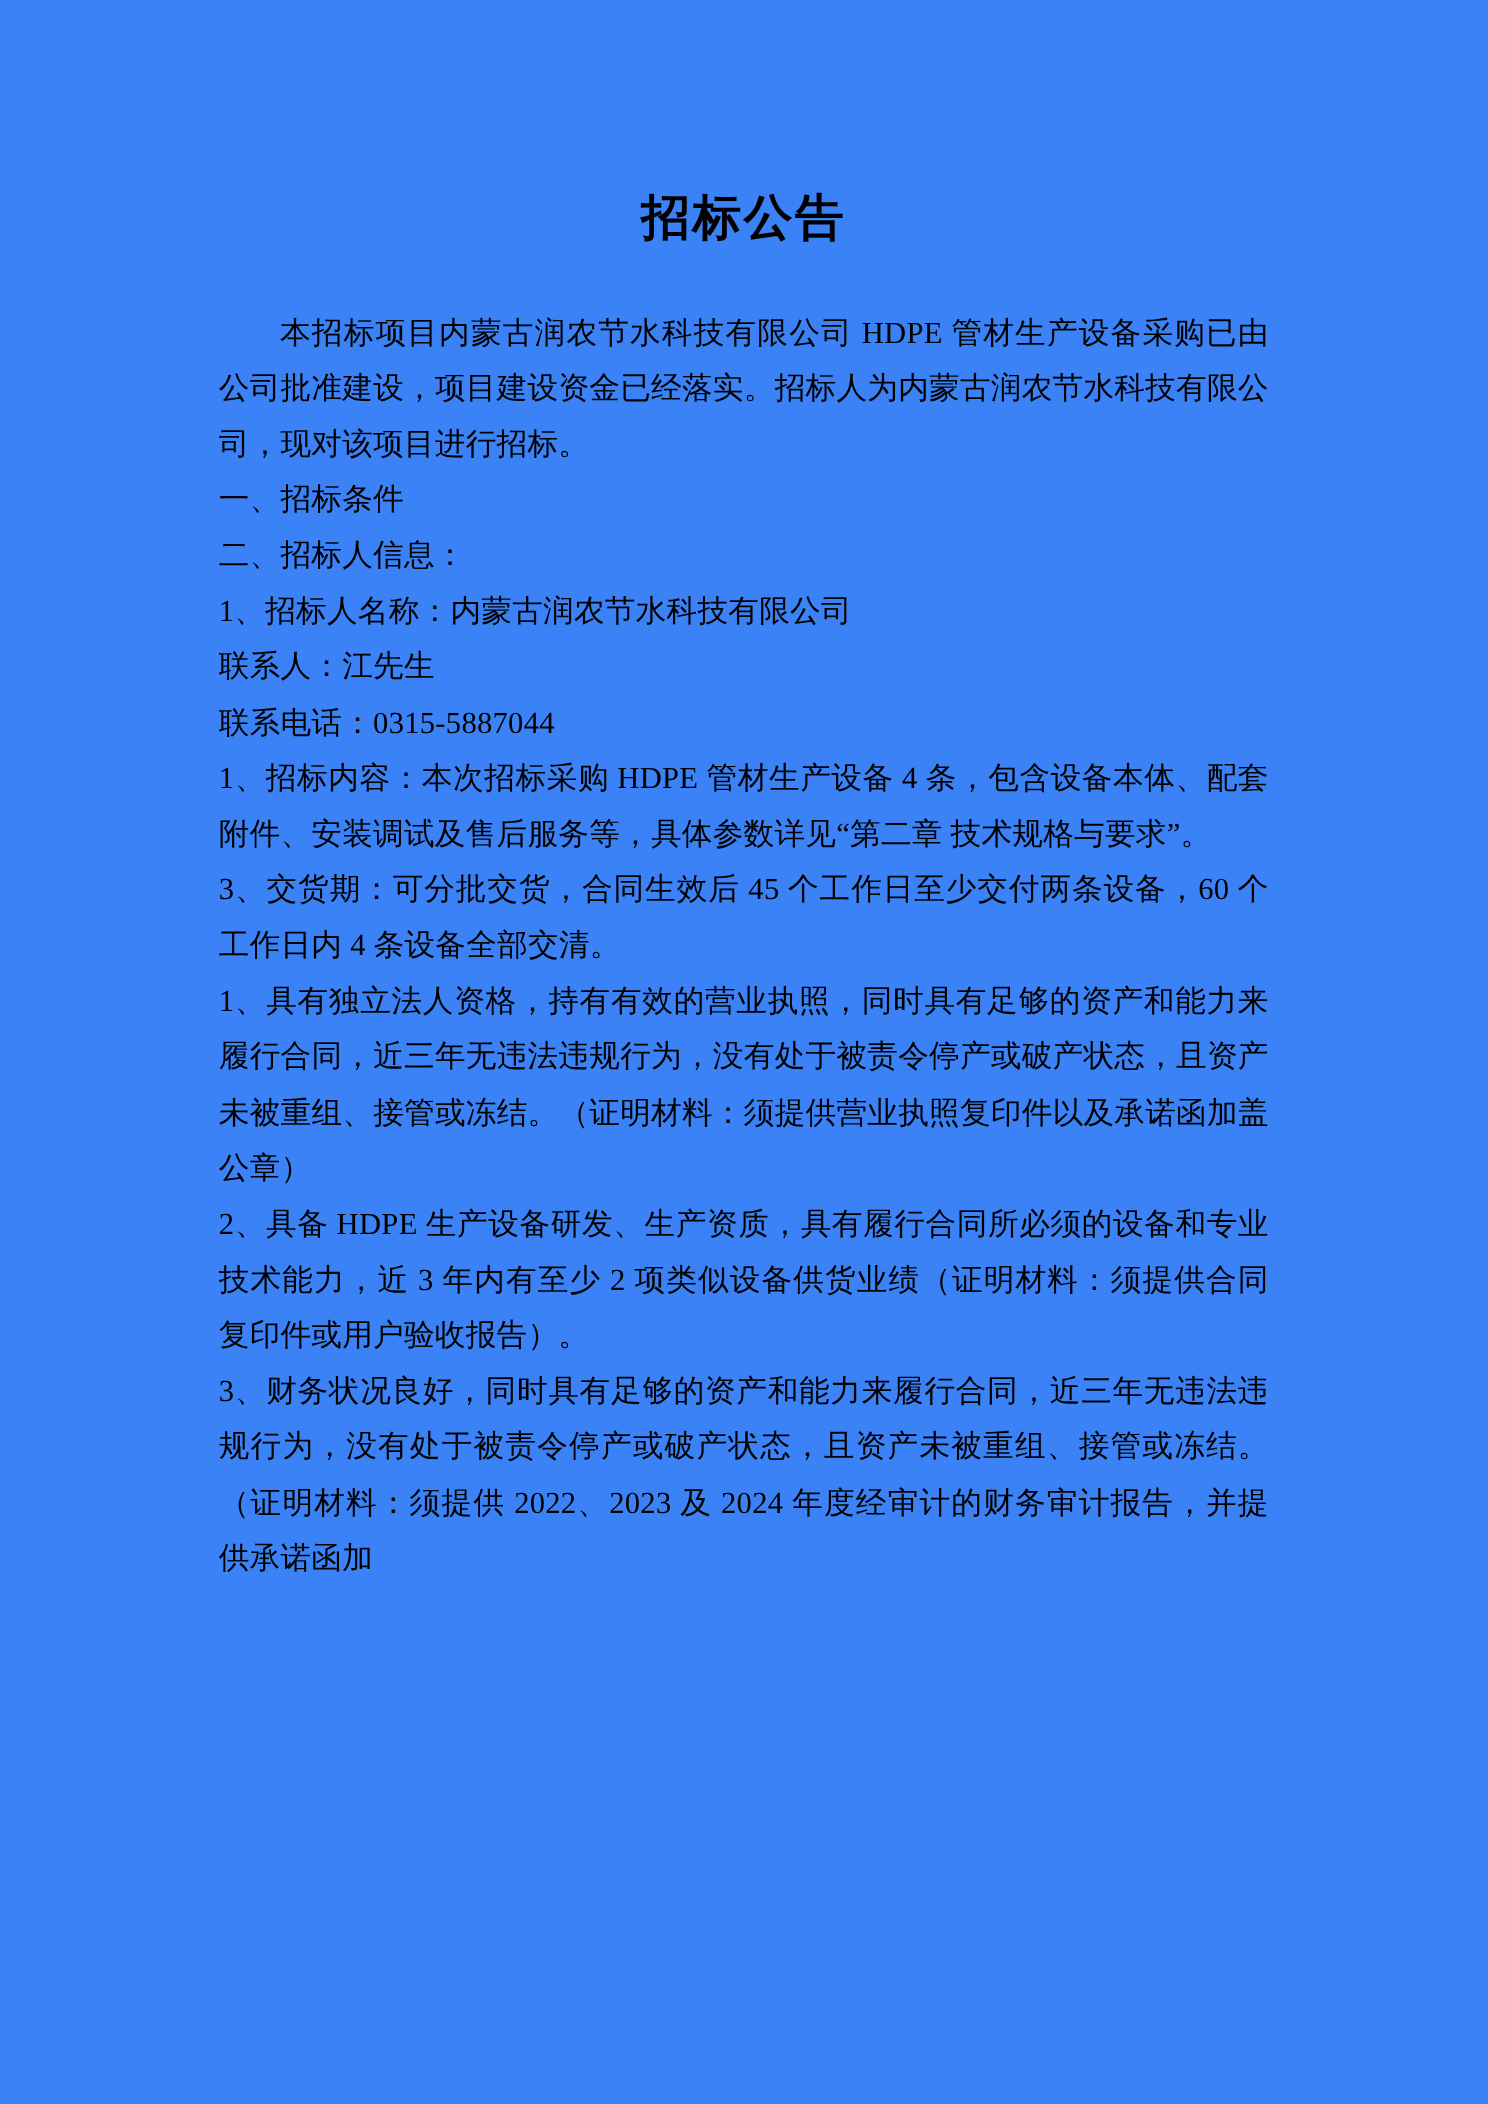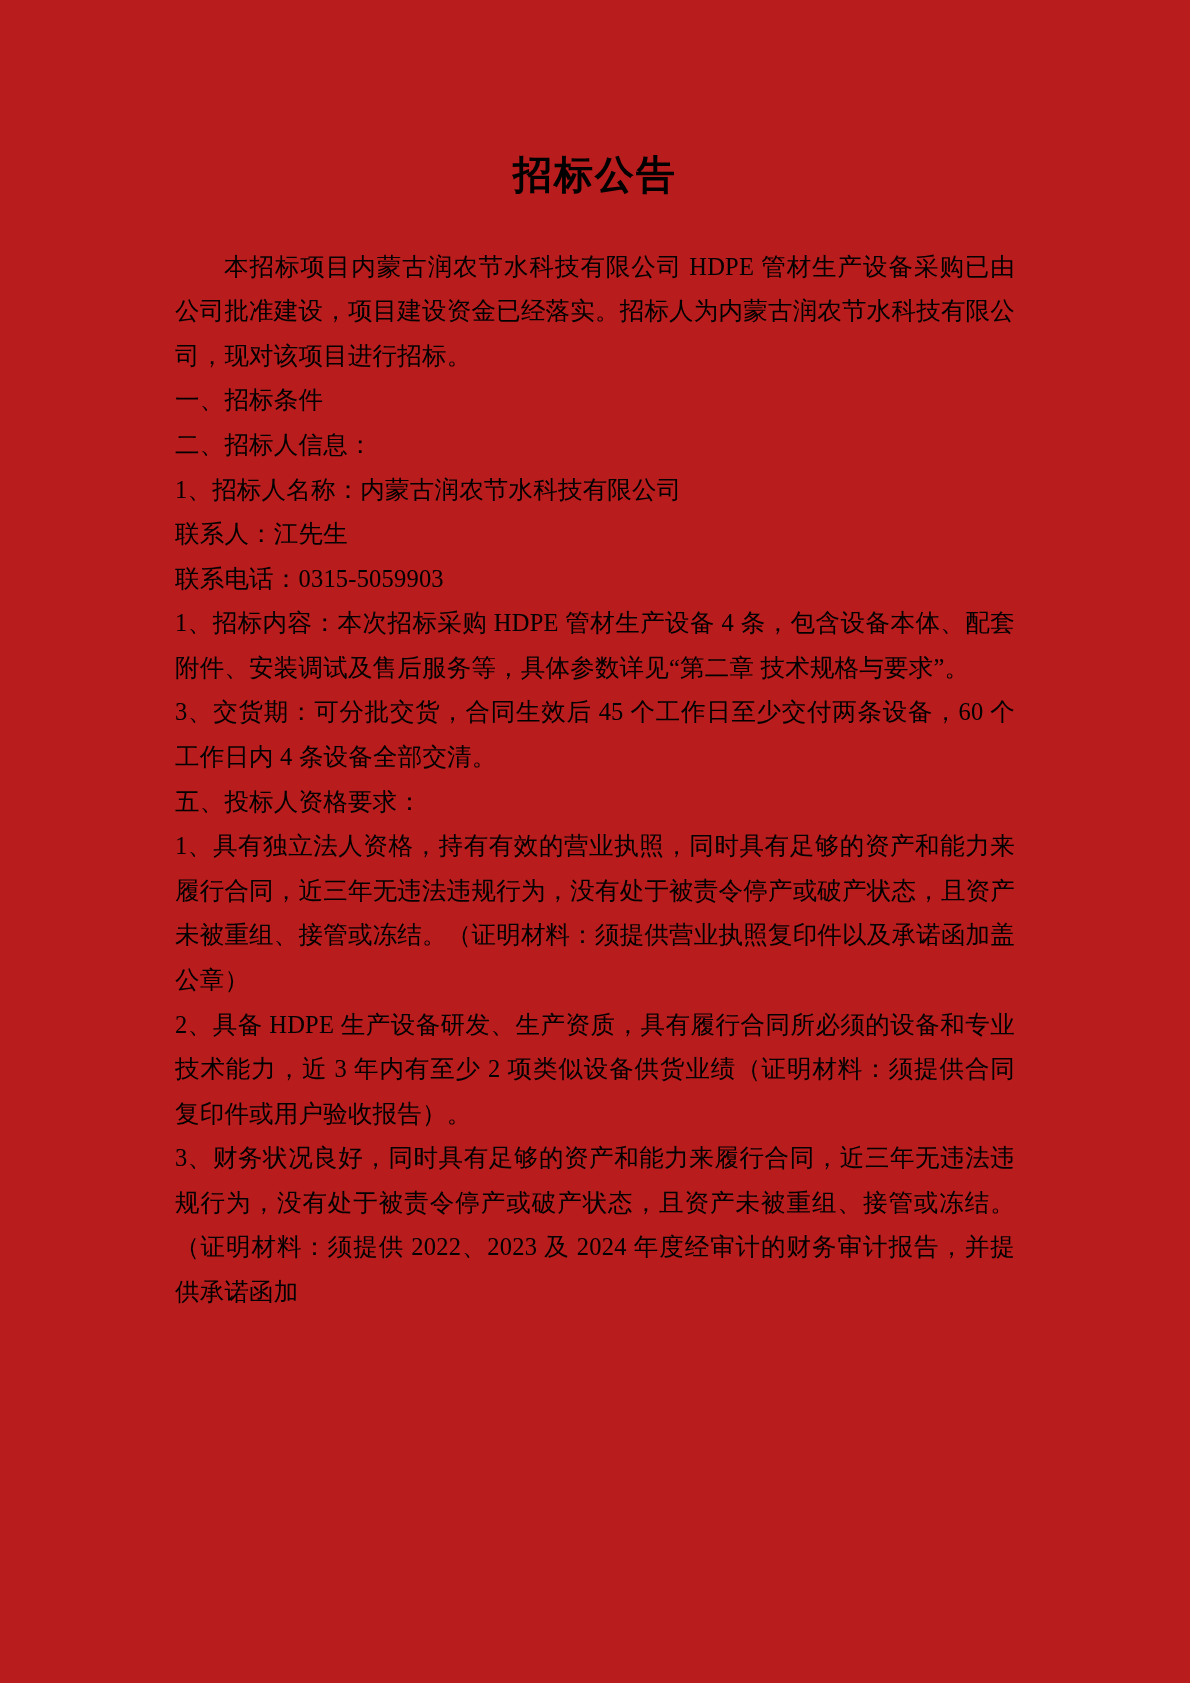--- a/index.html
+++ b/index.html
@@ -7,21 +7,21 @@
     padding: 0;
     background: #ffffff;
   }
   body {
     font-family: "Liberation Serif", "DejaVu Serif", serif;
     color: #000000;
   }
   .page {
     width: 1190px;
     height: 1683px;
-    background: #b91c1c;
+    background: #3b82f6;
     position: relative;
     box-sizing: border-box;
     padding: 150px 175px 60px 175px;
     overflow: hidden;
   }
   .doc-title {
     text-align: center;
     font-size: 39px;
     font-weight: bold;
     letter-spacing: 2px;
@@ -44,20 +44,19 @@
 <body>
 
 <div class="page">
   <h1 class="doc-title">招标公告</h1>
 
   <p class="para indent">本招标项目内蒙古润农节水科技有限公司 HDPE 管材生产设备采购已由公司批准建设，项目建设资金已经落实。招标人为内蒙古润农节水科技有限公司，现对该项目进行招标。</p>
   <p class="para">一、招标条件</p>
   <p class="para">二、招标人信息：</p>
   <p class="para">1、招标人名称：内蒙古润农节水科技有限公司</p>
   <p class="para">联系人：江先生</p>
-  <p class="para">联系电话：0315-5059903</p>
+  <p class="para">联系电话：0315-5887044</p>
   <p class="para">1、招标内容：本次招标采购 HDPE 管材生产设备 4 条，包含设备本体、配套附件、安装调试及售后服务等，具体参数详见“第二章 技术规格与要求”。</p>
   <p class="para">3、交货期：可分批交货，合同生效后 45 个工作日至少交付两条设备，60 个工作日内 4 条设备全部交清。</p>
-  <p class="para">五、投标人资格要求：</p>
   <p class="para">1、具有独立法人资格，持有有效的营业执照，同时具有足够的资产和能力来履行合同，近三年无违法违规行为，没有处于被责令停产或破产状态，且资产未被重组、接管或冻结。（证明材料：须提供营业执照复印件以及承诺函加盖公章）</p>
   <p class="para">2、具备 HDPE 生产设备研发、生产资质，具有履行合同所必须的设备和专业技术能力，近 3 年内有至少 2 项类似设备供货业绩（证明材料：须提供合同复印件或用户验收报告）。</p>
   <p class="para">3、财务状况良好，同时具有足够的资产和能力来履行合同，近三年无违法违规行为，没有处于被责令停产或破产状态，且资产未被重组、接管或冻结。（证明材料：须提供 2022、2023 及 2024 年度经审计的财务审计报告，并提供承诺函加</p>
 </div>
 
 </body></html>

